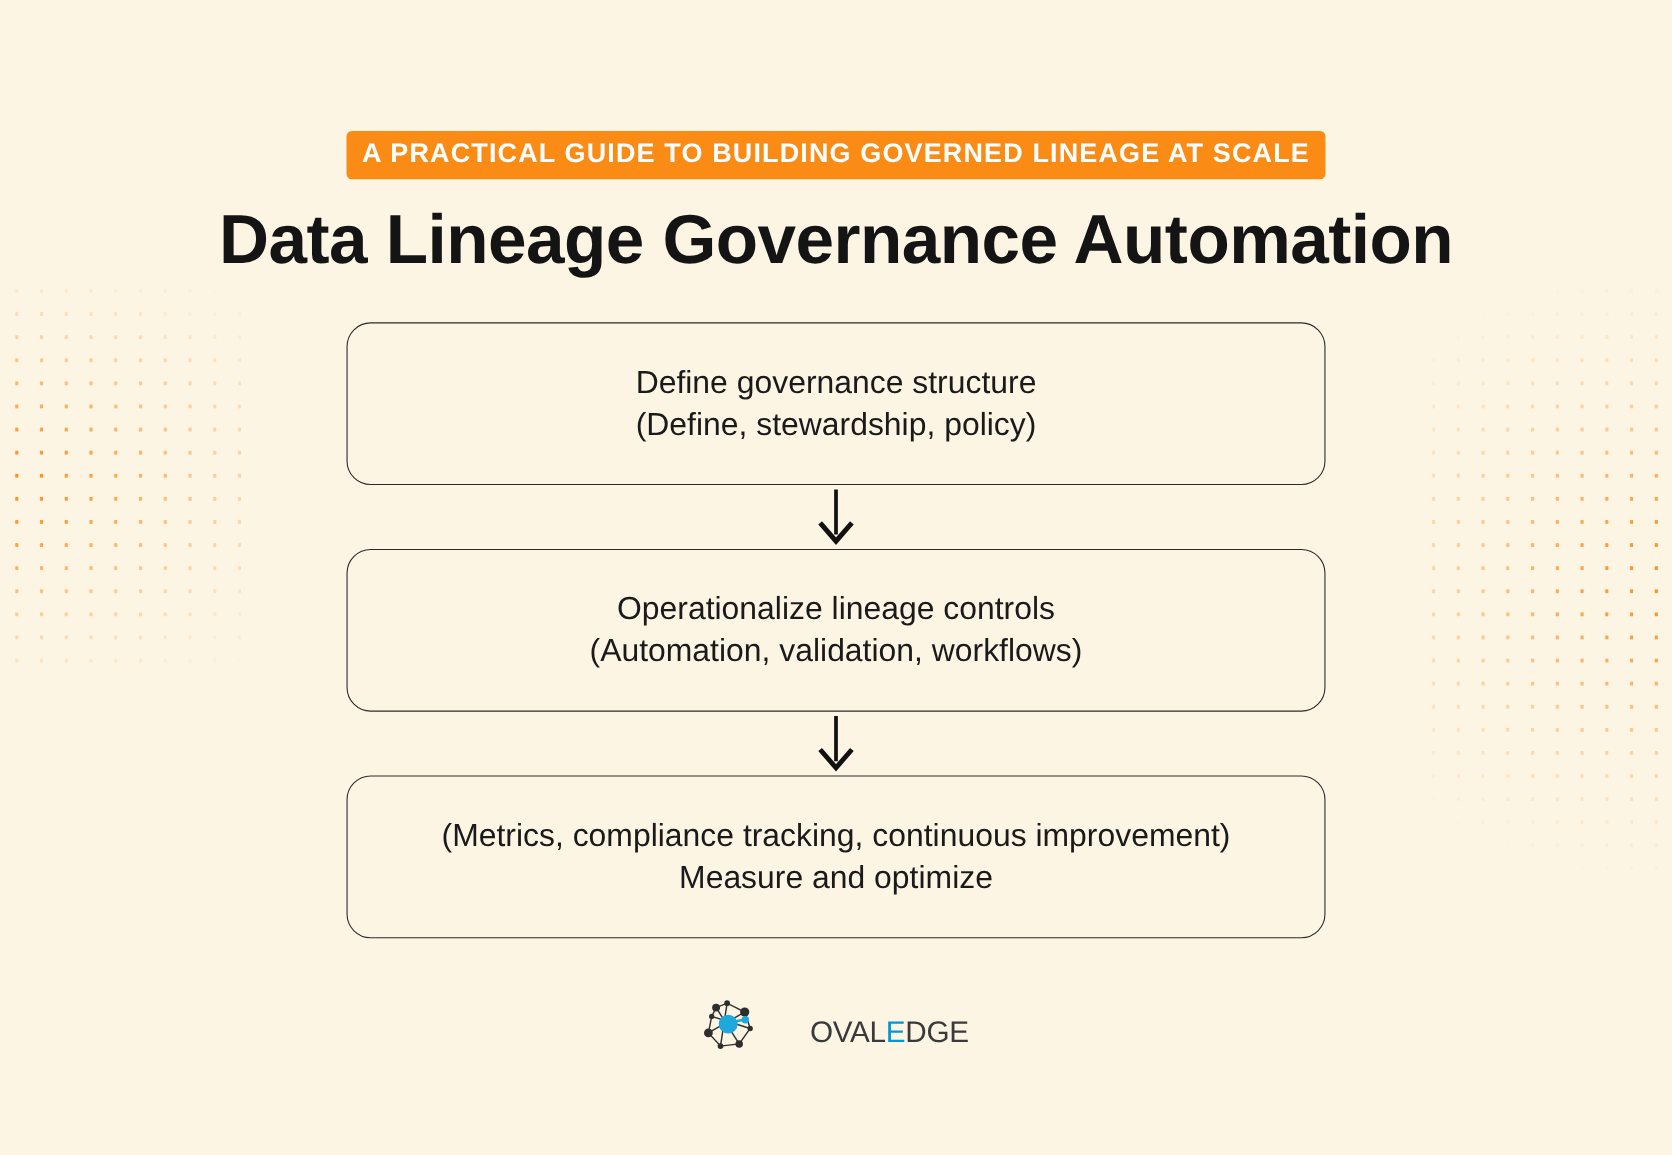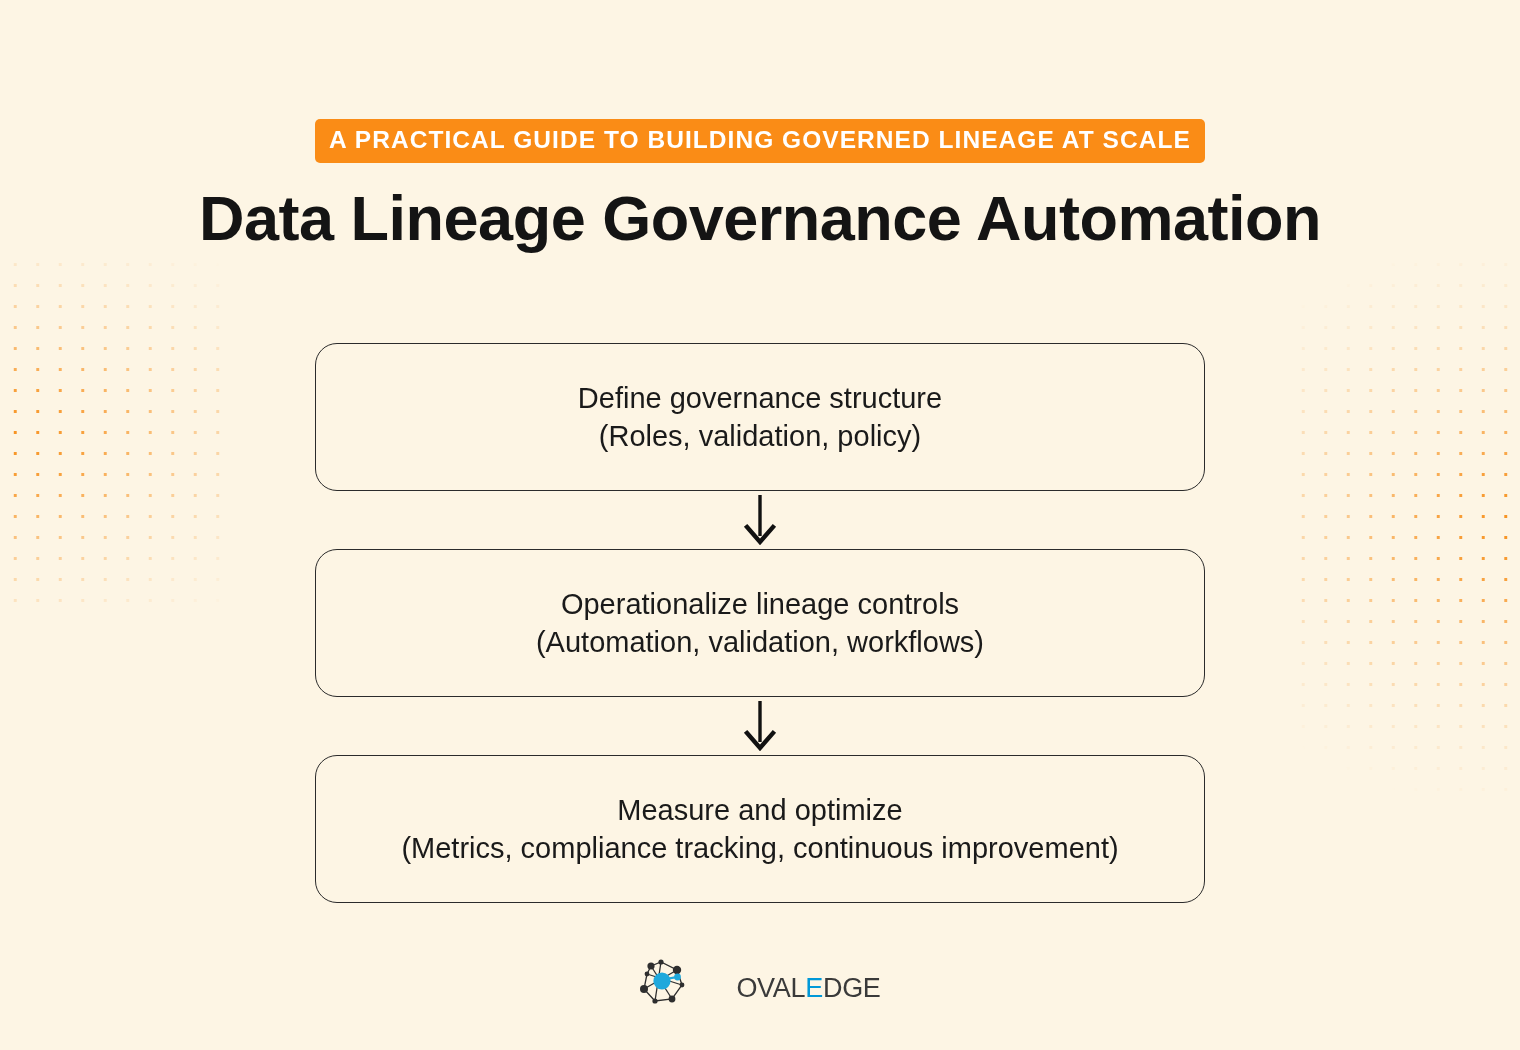--- a/index.html
+++ b/index.html
@@ -72,21 +72,20 @@
     font-size: 63px;
     font-weight: bold;
     color: #141414;
     letter-spacing: -0.5px;
     line-height: 1.05;
     white-space: nowrap;
   }
 
   
   .flow {
-    margin-top: 50px;
     display: flex;
     flex-direction: column;
     align-items: center;
   }
   .flow-box {
     width: 890px;
     box-sizing: border-box;
     border: 1.6px solid #2B2B2B;
     border-radius: 22px;
     background: #FDF5E4;
@@ -143,21 +142,21 @@
   <div class="eyebrow-wrap">
     <div class="eyebrow">A PRACTICAL GUIDE TO BUILDING GOVERNED LINEAGE AT SCALE</div>
   </div>
 
   <h1 class="main-title">Data Lineage Governance Automation</h1>
 
   <div class="flow">
 
     <div class="flow-box">
       <div class="flow-line">Define governance structure</div>
-      <div class="flow-line">(Roles, validation, policy)</div>
+      <div class="flow-line">(Define, stewardship, policy)</div>
     </div>
 
     <div class="arrow">
       <svg width="34" height="52" viewBox="0 0 34 52" aria-hidden="true">
         <line x1="17" y1="1" x2="17" y2="42" stroke="#111111" stroke-width="3.4"></line>
         <path d="M4 33 L17 48 L30 33" fill="none" stroke="#111111" stroke-width="4.4" stroke-linecap="square" stroke-linejoin="miter"></path>
       </svg>
     </div>
 
     <div class="flow-box">
@@ -166,22 +165,22 @@
     </div>
 
     <div class="arrow">
       <svg width="34" height="52" viewBox="0 0 34 52" aria-hidden="true">
         <line x1="17" y1="1" x2="17" y2="42" stroke="#111111" stroke-width="3.4"></line>
         <path d="M4 33 L17 48 L30 33" fill="none" stroke="#111111" stroke-width="4.4" stroke-linecap="square" stroke-linejoin="miter"></path>
       </svg>
     </div>
 
     <div class="flow-box">
+      <div class="flow-line">(Metrics, compliance tracking, continuous improvement)</div>
       <div class="flow-line">Measure and optimize</div>
-      <div class="flow-line">(Metrics, compliance tracking, continuous improvement)</div>
     </div>
 
   </div>
 
   <div class="logo">
     <span class="logo-mark">
       <svg width="50" height="48" viewBox="0 0 50 48" aria-hidden="true">
         <g stroke="#2E2E2E" stroke-width="1.3" fill="none">
           <path d="M12 8 L22 4 L38 12 L43 27 L33 41 L16 43 L5 31 L8 16 Z"></path>
           <path d="M12 8 L33 41"></path>

